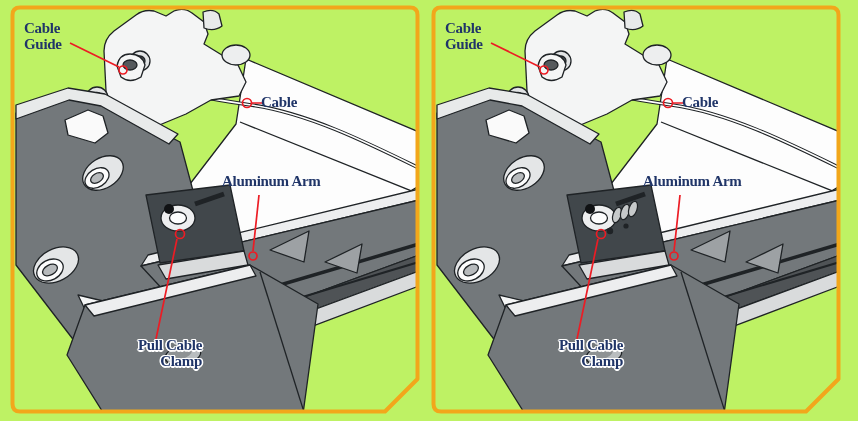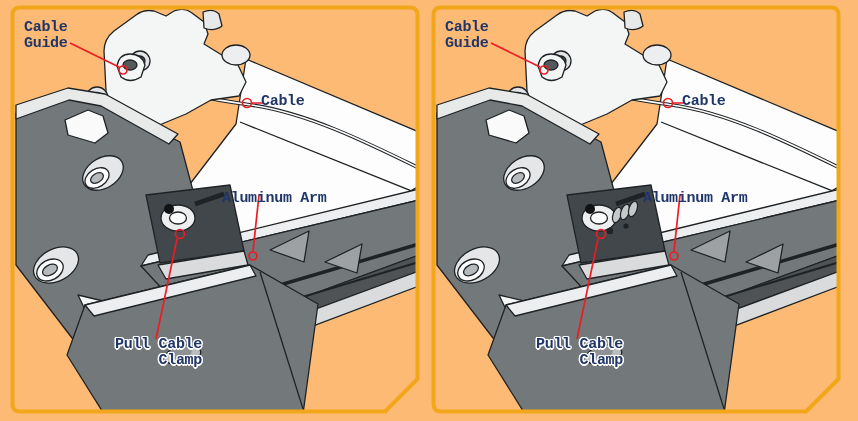--- a/index.html
+++ b/index.html
@@ -1,26 +1,26 @@
 <!DOCTYPE html>
 <html style="--border-col: #F2A71B; --label-col: #203568; --red-col: #EC1C24;"><head>
 <meta charset="utf-8">
 <style>
   html,body{margin:0;padding:0;background:#ffffff;}
-  .page{position:relative;width:858px;height:421px;background:#fdba74;overflow:hidden;
-        font-family:Liberation Mono, monospace;}
+  .page{position:relative;width:858px;height:421px;background:#bef264;overflow:hidden;
+        font-family:Liberation Serif, serif;}
   .panels{position:absolute;left:8px;top:3px;display:flex;gap:7px;}
   .panel{position:relative;width:414px;height:411px;}
   .panel svg.art{position:absolute;left:0;top:0;}
   .border-path{fill:none;stroke:var(--border-col);stroke-width:4;stroke-linejoin:round;}
   .callout{position:absolute;font-size:15px;line-height:16px;font-weight:bold;
            letter-spacing:-0.3px;color:var(--label-col);white-space:pre-line;}
   .lbl-cable-guide{left:16px;top:17px;}
   .lbl-cable{left:253px;top:91px;}
-  .lbl-arm{left:214px;top:188px;text-align:right;}
+  .lbl-arm{left:214px;top:170px;text-align:right;}
   .lbl-clamp{left:86px;top:334px;width:108px;text-align:right;
     text-shadow:-1.5px 0 0 #fff,1.5px 0 0 #fff,0 -1.5px 0 #fff,0 1.5px 0 #fff,
                 -1px -1px 0 #fff,1px -1px 0 #fff,-1px 1px 0 #fff,1px 1px 0 #fff;}
   .outline{stroke:#1f2326;stroke-width:1.3;stroke-linejoin:round;}
   .leader{stroke:var(--red-col);stroke-width:1.7;fill:none;}
 </style>
 </head>
 <body>
 
 <svg width="0" height="0" style="position:absolute" aria-hidden="true">

